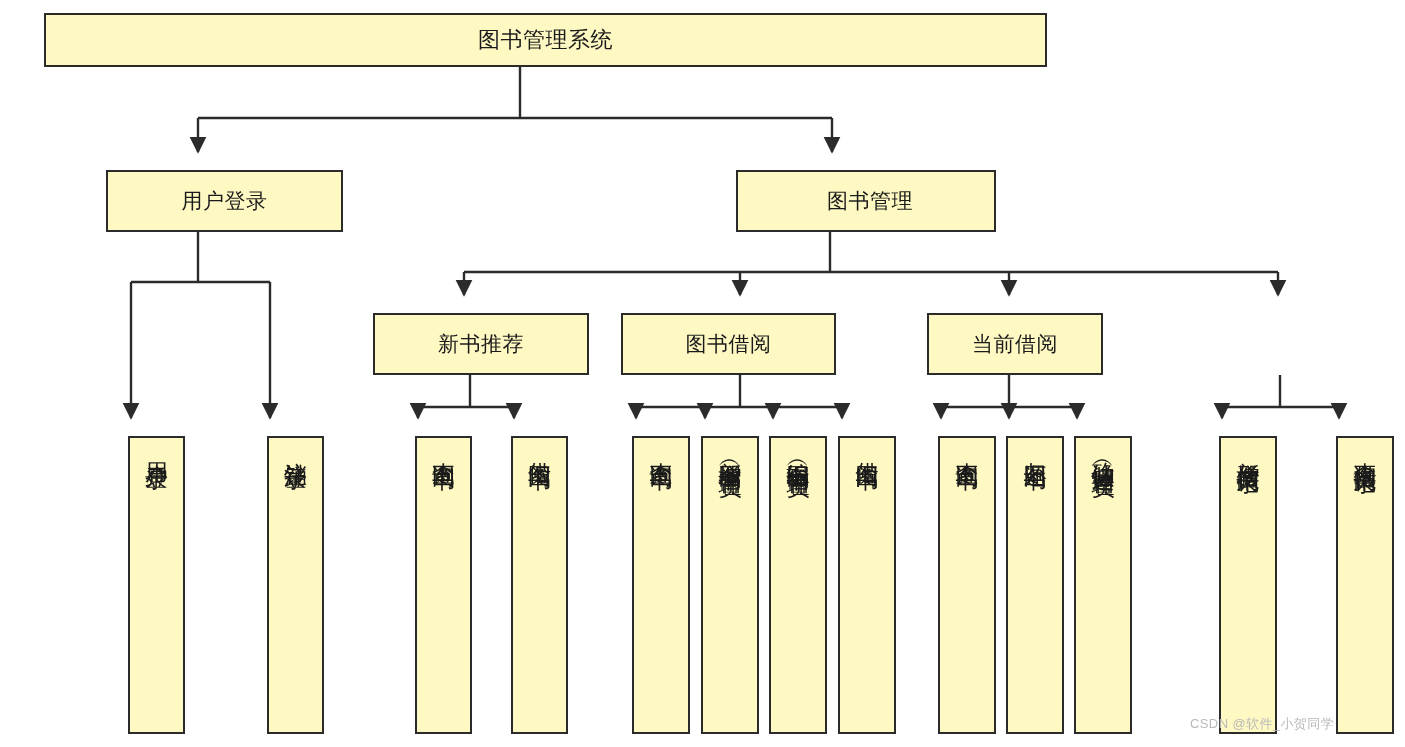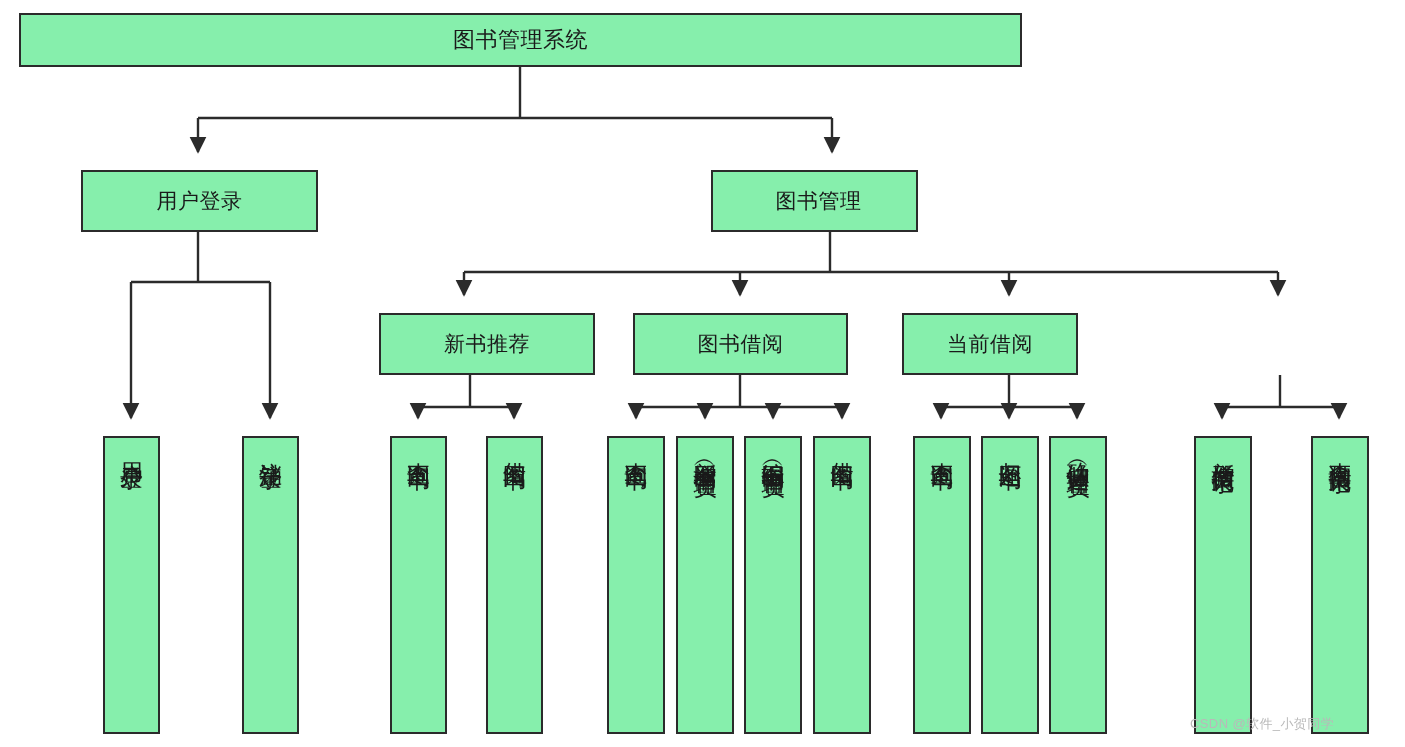--- a/index.html
+++ b/index.html
@@ -21,25 +21,26 @@
     position: absolute;
     left: 0;
     top: 0;
     width: 1405px;
     height: 747px;
   }
   .node {
     position: absolute;
     box-sizing: border-box;
     border: 2px solid #2b2b2b;
-    background: #86efac;
+    background: #fef9c3;
     display: flex;
     align-items: center;
     justify-content: center;
     color: #1a1a1a;
+    margin-left: 25px;
   }
   .node .label {
     display: block;
     text-align: center;
     line-height: 1.18;
   }
   .node.horizontal .label {
     font-size: 21px;
     letter-spacing: 0.5px;
     white-space: nowrap;
@@ -124,28 +125,28 @@
     </g>
   </svg>
 
   <div class="node horizontal root" style="left:19px; top:13px; width:1003px; height:54px;">
     <span class="label">图书管理系统</span>
   </div>
 
   <div class="node horizontal" style="left:81px; top:170px; width:237px; height:62px;">
     <span class="label">用户登录</span>
   </div>
-  <div class="node horizontal" style="left:711px; top:170px; width:207px; height:62px;padding-left:8px;">
+  <div class="node horizontal" style="left:711px; top:170px; width:260px; height:62px;padding-left:8px;">
     <span class="label">图书管理</span>
   </div>
 
-  <div class="node horizontal" style="left:379px; top:313px; width:216px; height:62px;">
+  <div class="node horizontal" style="left:348px; top:313px; width:216px; height:62px;">
     <span class="label">新书推荐</span>
   </div>
-  <div class="node horizontal" style="left:633px; top:313px; width:215px; height:62px;">
+  <div class="node horizontal" style="left:596px; top:313px; width:215px; height:62px;">
     <span class="label">图书借阅</span>
   </div>
   <div class="node horizontal" style="left:902px; top:313px; width:176px; height:62px;">
     <span class="label">当前借阅</span>
   </div>
 
   <div class="node vertical" style="left:103px; top:436px; width:57px; height:298px;">
     <span class="label">用户登录</span>
   </div>
   <div class="node vertical" style="left:242px; top:436px; width:57px; height:298px;">

